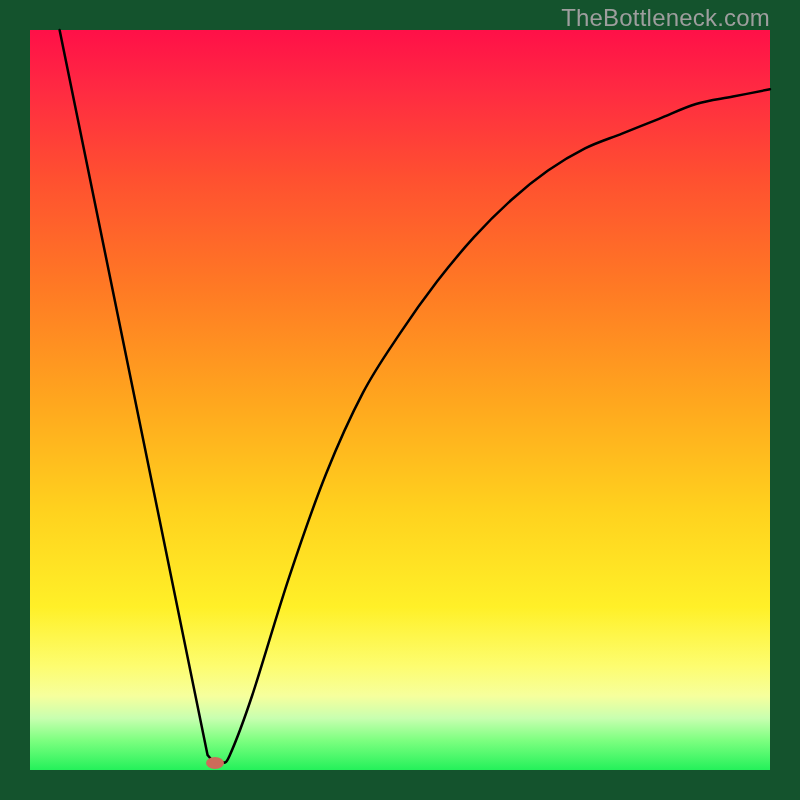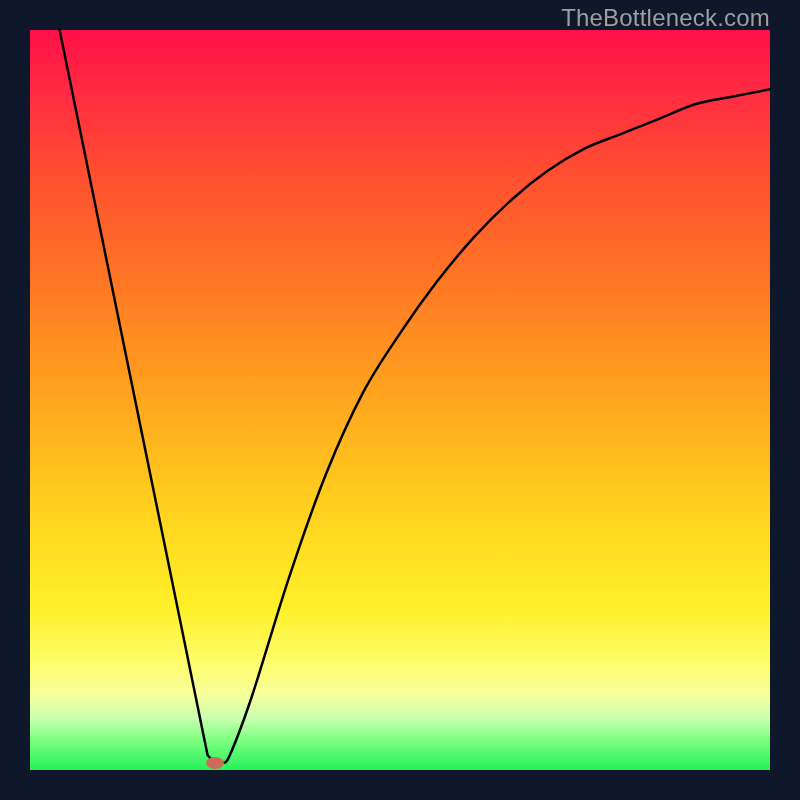--- a/index.html
+++ b/index.html
@@ -10,21 +10,21 @@
     background: #000;
     overflow: hidden;
     font-family: Arial, Helvetica, sans-serif;
   }
   .frame {
     position: absolute;
     top: 0;
     left: 0;
     width: 800px;
     height: 800px;
-    background: #0f172a;
+    background: #14532d;
   }
   .plot-area {
     position: absolute;
     top: 30px;
     left: 30px;
     width: 740px;
     height: 740px;
     
     background: linear-gradient(
       to bottom,

